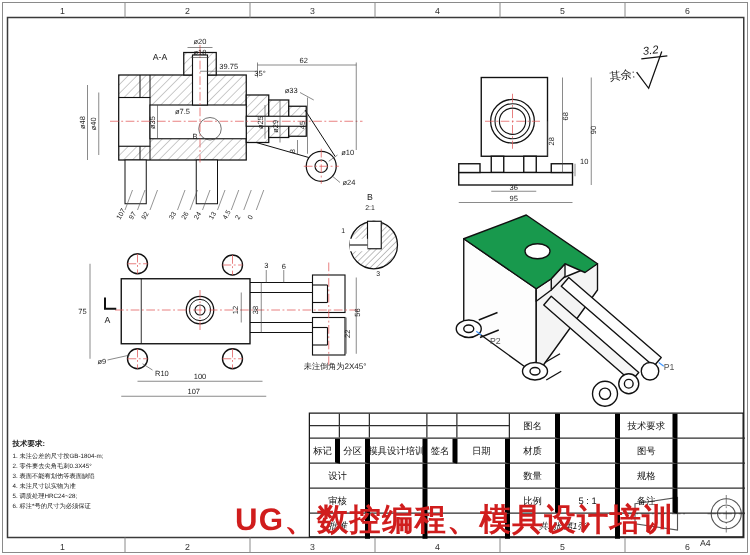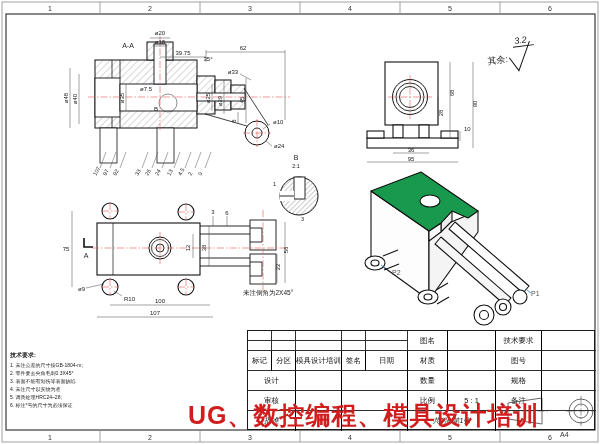--- a/index.html
+++ b/index.html
@@ -5,21 +5,21 @@
   html,body{margin:0;padding:0;background:#fff;}
   #sheet{position:relative;width:600px;height:444px;background:#ffffff;
          font-family:"Liberation Sans",sans-serif;overflow:hidden;}
   #linework{position:absolute;left:0;top:0;z-index:1;}
   
   .tblock{position:absolute;left:247px;top:330px;width:348px;height:100px;display:grid;
           grid-template-columns:24px 24px 46px 24px 42px 40px 48px 46px 54px;
           grid-template-rows:repeat(5,20px);
           border:1.5px solid #1a1a1a;box-sizing:border-box;z-index:3;
           font-size:7.5px;color:#111;background:transparent;}
-  .tc{border-right:1px solid #000000;border-bottom:1px solid #2f2f2f;display:flex;
+  .tc{border-right:4px solid #000000;border-bottom:1px solid #2f2f2f;display:flex;
       align-items:center;justify-content:center;box-sizing:border-box;white-space:nowrap;}
   .nr{border-right:none;} .nb{border-bottom:none;font-style:italic;}
   .rev{grid-column:1/6;grid-row:1;display:grid;
        grid-template-columns:24px 24px 46px 24px 42px;grid-template-rows:10px 9px;
        border-right:1px solid #2f2f2f;border-bottom:1px solid #2f2f2f;box-sizing:border-box;}
   .rev div{border-right:1px solid #2f2f2f;border-bottom:1px solid #2f2f2f;box-sizing:border-box;}
   .rev div:nth-child(5n){border-right:none;}
   .rev div:nth-child(n+6){border-bottom:none;}
   
   .techreq{position:absolute;left:10px;top:351px;width:120px;z-index:2;color:#1c1c1c;}

